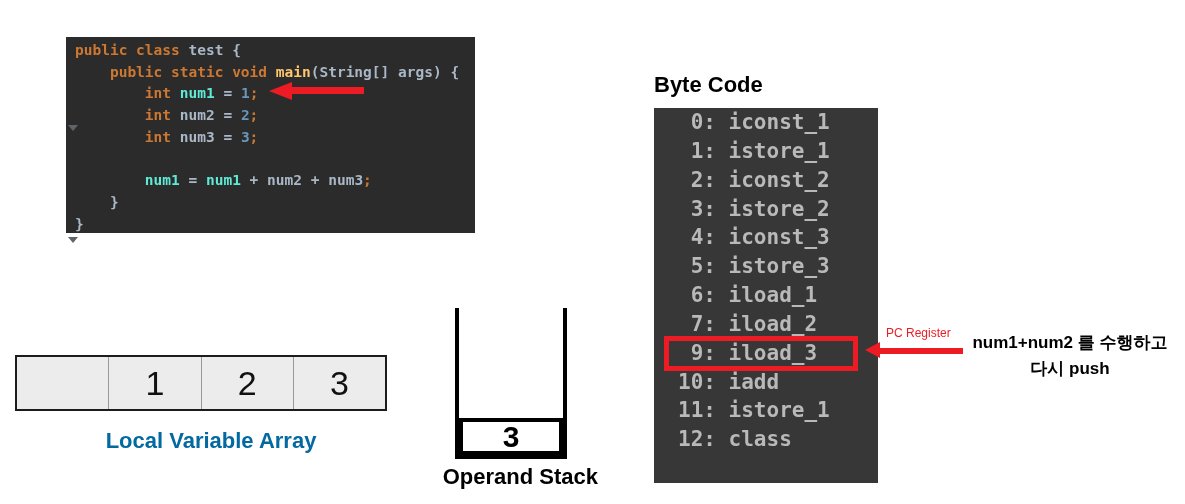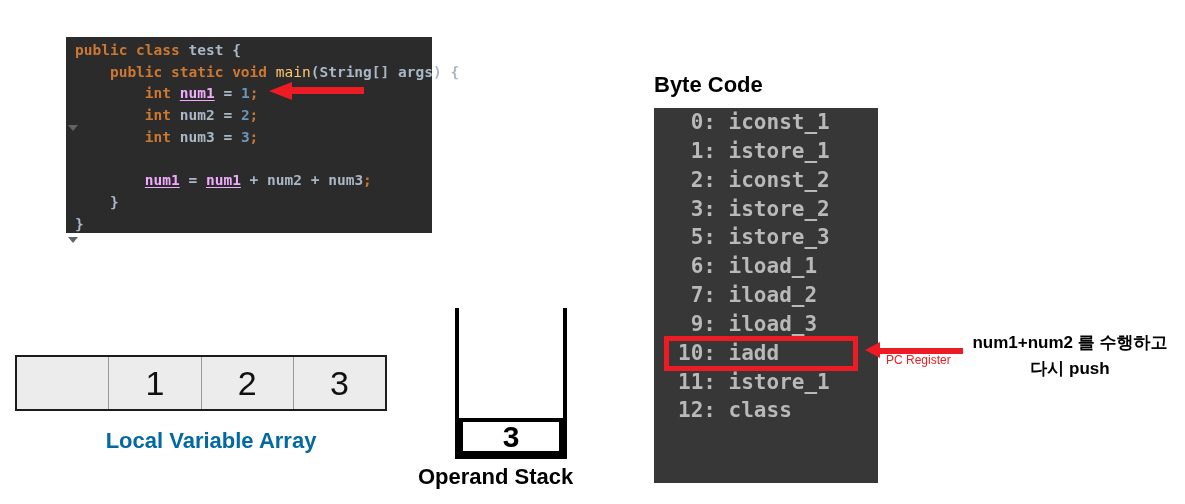--- a/index.html
+++ b/index.html
@@ -1,30 +1,30 @@
 <!DOCTYPE html>
 <html><head>
 <meta charset="utf-8">
 <style>
   html,body{margin:0;padding:0;background:#ffffff;}
   .page{position:relative;width:1185px;height:504px;background:#ffffff;
         font-family:"Liberation Sans",sans-serif;overflow:hidden;}
 
   
-  .editor{position:absolute;left:66px;top:37px;width:366px;height:196px;
+  .editor{position:absolute;left:66px;top:37px;width:409px;height:196px;
           background:#2b2b2b;box-sizing:border-box;}
   .editor-lines{position:absolute;left:9px;top:3px;right:0;
                 font-family:"DejaVu Sans Mono","Liberation Mono",monospace;
                 font-size:14.5px;font-weight:600;line-height:21.7px;
                 white-space:pre;color:#a9b7c6;}
   .tok-kw{color:#cc7832;}
-  .tok-fn{color:#ffc66d;font-weight:400;}
+  .tok-fn{color:#ffc66d;font-weight:700;}
   .tok-num{color:#6897bb;}
   .tok-pln{color:#a9b7c6;}
-  .tok-und{color:#f0abfc;text-decoration:underline;text-underline-offset:2px;}
+  .tok-und{color:#5eead4;text-underline-offset:2px;}
   .fold{position:absolute;left:2px;width:0;height:0;
         border-left:5px solid transparent;border-right:5px solid transparent;
         border-top:6px solid #5f6468;}
   .fold-1{top:88px;}
   .fold-2{top:200px;}
 
   
   .arrow-bar{position:absolute;background:#ed1c24;}
   .arrow-head{position:absolute;width:0;height:0;
               border-top:9px solid transparent;border-bottom:9px solid transparent;}
@@ -37,21 +37,21 @@
   
   .bytecode-title{position:absolute;left:654px;top:72px;width:224px;
                   text-align:left;font-size:22px;font-weight:700;color:#000;}
   .bytecode-panel{position:absolute;left:654px;top:108px;width:224px;height:375px;
                   background:#373737;box-sizing:border-box;padding:0 0 0 24px;
                   font-family:"DejaVu Sans Mono","Liberation Mono",monospace;
                   font-size:21px;font-weight:700;line-height:28.85px;
                   color:#b9b9b9;white-space:pre;}
   .pc-box{position:absolute;left:664px;top:336px;width:194px;height:35px;
           border:5px solid #ed1c24;box-sizing:border-box;}
-  .pc-label{position:absolute;left:886px;top:326px;font-size:12px;color:#ed1c24;margin-top:27px;}
+  .pc-label{position:absolute;left:886px;top:326px;font-size:12px;color:#ed1c24;}
 
   .korean-note{position:absolute;left:950px;top:330px;width:240px;text-align:center;
                font-size:17px;font-weight:700;color:#000;line-height:26px;}
 
   
   .lva{position:absolute;left:15px;top:355px;width:372px;height:56px;
        background:#ececec;border:2px solid #1c1c1c;box-sizing:border-box;
        display:flex;}
   .lva-cell{flex:1;display:flex;align-items:center;justify-content:center;
             font-size:34px;font-weight:400;color:#111;border-left:1px solid #999;}
@@ -60,39 +60,39 @@
              font-size:22px;font-weight:700;color:#0369a1;}
 
   
   .stack{position:absolute;left:455px;top:308px;width:112px;height:151px;
          box-sizing:border-box;border-left:4px solid #000;
          border-right:4px solid #000;border-bottom:4px solid #000;background:#fff;}
   .stack-box{position:absolute;left:459px;top:418px;width:104px;height:37px;
              box-sizing:border-box;border:4px solid #000;background:#fff;
              display:flex;align-items:center;justify-content:center;
              font-size:30px;font-weight:600;color:#000;}
-  .stack-label{position:absolute;left:418px;top:464px;width:180px;text-align:left;
+  .stack-label{position:absolute;left:418px;top:464px;width:180px;text-align:right;
                font-size:22px;font-weight:700;color:#000;}
 </style>
 </head>
 <body>
 
 <div class="page">
 
   <div class="editor">
     <div class="fold fold-1"></div>
     <div class="fold fold-2"></div>
     <div class="editor-lines" id="editor-lines"><div><span class="tok-kw">public class </span><span class="tok-pln">test </span><span class="tok-pln">{</span></div><div><span class="tok-pln">    </span><span class="tok-kw">public static void </span><span class="tok-fn">main</span><span class="tok-pln">(String[] args) {</span></div><div><span class="tok-pln">        </span><span class="tok-kw">int </span><span class="tok-und">num1</span><span class="tok-pln"> = </span><span class="tok-num">1</span><span class="tok-kw">;</span></div><div><span class="tok-pln">        </span><span class="tok-kw">int </span><span class="tok-pln">num2 = </span><span class="tok-num">2</span><span class="tok-kw">;</span></div><div><span class="tok-pln">        </span><span class="tok-kw">int </span><span class="tok-pln">num3 = </span><span class="tok-num">3</span><span class="tok-kw">;</span></div><div>&nbsp;</div><div><span class="tok-pln">        </span><span class="tok-und">num1</span><span class="tok-pln"> = </span><span class="tok-und">num1</span><span class="tok-pln"> + num2 + num3</span><span class="tok-kw">;</span></div><div><span class="tok-pln">    }</span></div><div><span class="tok-pln">}</span></div></div>
   </div>
 
   <div class="arrow-head code-arrow-head"></div>
   <div class="arrow-bar code-arrow-bar"></div>
 
   <div class="bytecode-title">Byte Code</div>
-  <div class="bytecode-panel" id="bytecode-panel"><div> 0: iconst_1</div><div> 1: istore_1</div><div> 2: iconst_2</div><div> 3: istore_2</div><div> 5: istore_3</div><div> 6: iload_1</div><div> 7: iload_2</div><div> 9: iload_3</div><div>10: iadd</div><div>11: istore_1</div><div>12: class</div></div>
+  <div class="bytecode-panel" id="bytecode-panel"><div> 0: iconst_1</div><div> 1: istore_1</div><div> 2: iconst_2</div><div> 3: istore_2</div><div> 4: iconst_3</div><div> 5: istore_3</div><div> 6: iload_1</div><div> 7: iload_2</div><div> 9: iload_3</div><div>10: iadd</div><div>11: istore_1</div><div>12: class</div></div>
 
   <div class="pc-box"></div>
   <div class="pc-label">PC Register</div>
   <div class="arrow-head pc-arrow-head"></div>
   <div class="arrow-bar pc-arrow-bar"></div>
 
   <div class="korean-note">
     <div>num1+num2 를 수행하고</div>
     <div>다시 push</div>
   </div>

